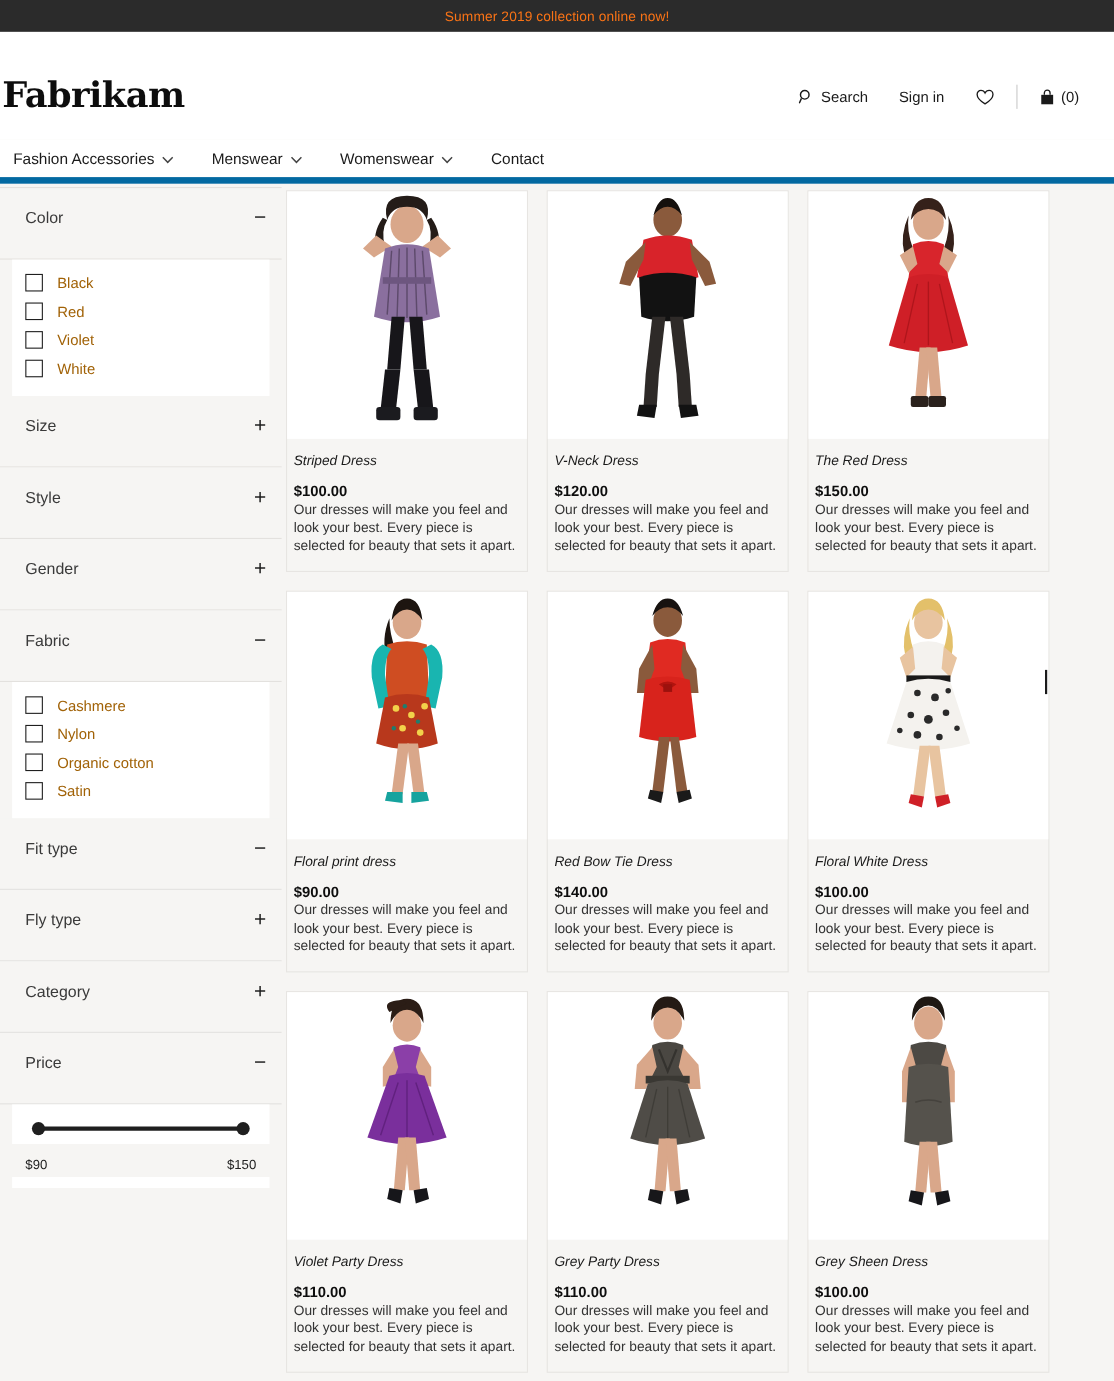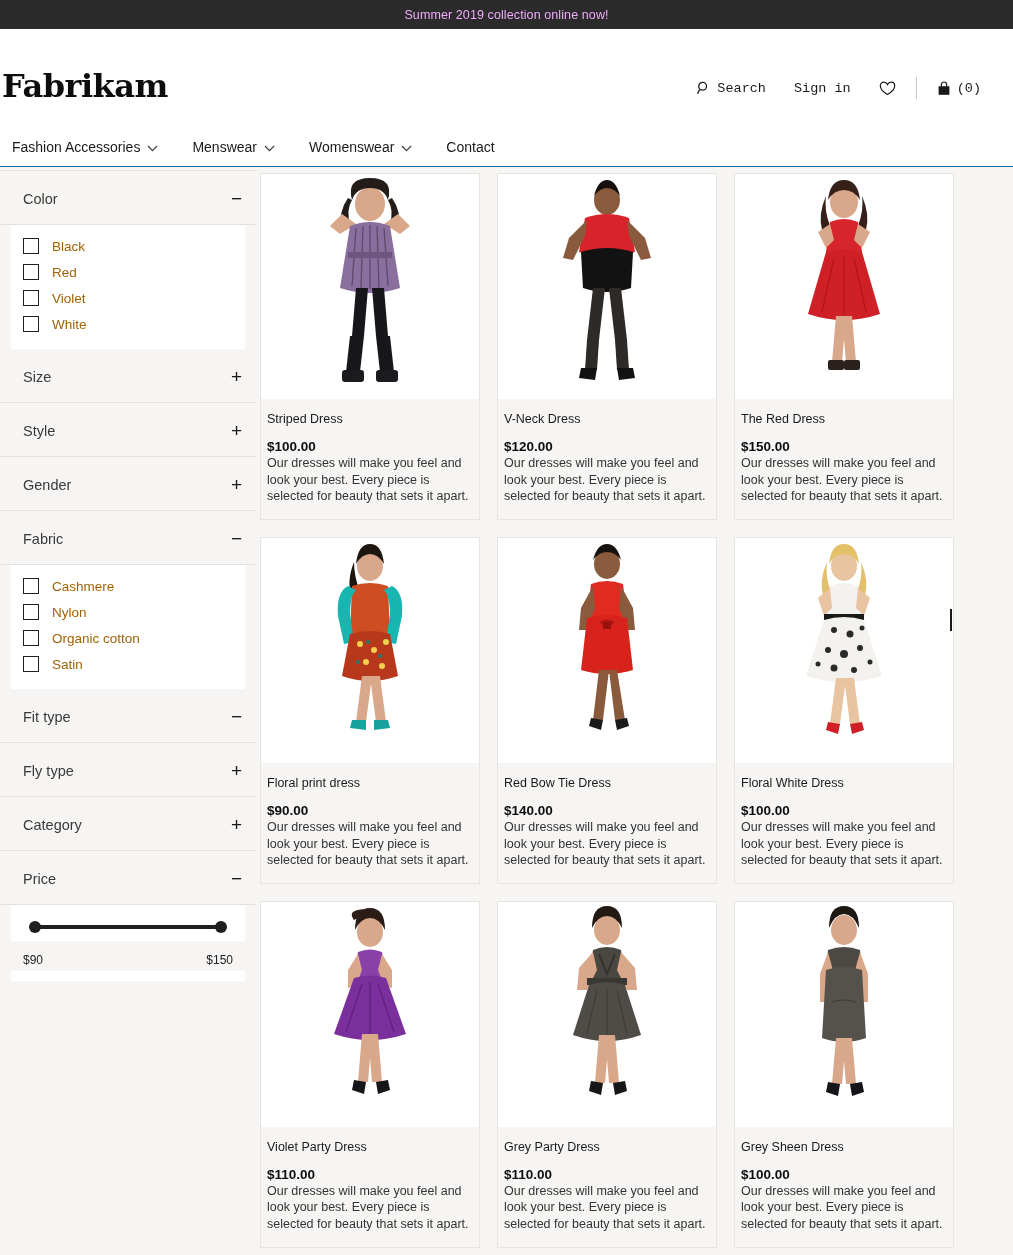--- a/index.html
+++ b/index.html
@@ -7,21 +7,21 @@
     width: 1013px; height: 1255px;
     background: #f6f5f3;
     font-family: "Liberation Sans", sans-serif;
     overflow: hidden;
   }
 
   
   .announce {
     height: 29px;
     background: #2b2b2b;
-    color: #f0abfc;
+    color: #f97316;
     font-size: 12.5px;
     display: flex; align-items: center; justify-content: center;
     letter-spacing: .1px;
   }
 
   
   .header {
     background: #ffffff;
     height: 98px;
     position: relative;
@@ -30,50 +30,50 @@
     position: absolute; left: 2px; top: 38px;
     font-family: "DejaVu Serif", serif;
     font-size: 32px; font-weight: 700;
     color: #0d0d0d; letter-spacing: -.5px;
   }
   .header-actions {
     position: absolute; right: 18px; top: 48px;
     display: flex; align-items: center; gap: 0;
     font-size: 13.5px; color: #1a1a1a;
   }
-  .hact { display: flex; align-items: center; gap: 6px; padding: 0 14px; cursor: pointer; font-family: Liberation Mono, monospace; }
+  .hact { display: flex; align-items: center; gap: 6px; padding: 0 14px; cursor: pointer; }
   .hact.search { padding-left: 0; }
   .hdiv { width: 1px; height: 22px; background: #c9c9c9; margin: 0 6px; }
   .icon-svg { display: block; }
 
   
   .nav {
     background: #ffffff;
     height: 40px;
     display: flex; align-items: center;
     padding-left: 12px;
     gap: 0;
-    border-bottom: 1px solid #0369a1;
+    border-bottom: 6px solid #0369a1;
   }
   .nav-item {
     display: flex; align-items: center; gap: 7px;
     font-size: 14px; color: #1a1a1a;
     padding: 0 16px 0 0; margin-right: 18px;
     cursor: pointer;
   }
 
   
   .page { display: flex; align-items: flex-start; }
 
   
   .sidebar { width: 256px; flex: 0 0 256px; padding-top: 3px; }
   .facet { background: #f6f5f3; }
   .facet-head {
     display: flex; align-items: center; justify-content: space-between;
-    padding: 18px 14px 16px 23px;
+    padding: 18px 14px 27px 23px;
     font-size: 14.5px; color: #3a3a3a;
     border-bottom: 1px solid #e3e1de;
     cursor: pointer;
   }
   .facet:first-child .facet-head { border-top: 1px solid #e3e1de; }
   .facet-sign { font-size: 19px; color: #1a1a1a; line-height: 1; font-weight: 400; }
   .facet-body { background: #ffffff; padding: 8px 0 12px 0; margin: 0 11px 0 11px; }
   .opt {
     display: flex; align-items: center; gap: 13px;
     padding: 5px 0 5px 12px; font-size: 13.5px; color: #a16207;
@@ -112,21 +112,21 @@
   }
   .card {
     width: 220px; background: #f6f5f3;
     border: 1px solid #e7e5e2;
     display: flex; flex-direction: column;
     cursor: pointer;
   }
   .card-img { height: 225px; background: #ffffff; display: flex; align-items: flex-end; justify-content: center; overflow: hidden; }
   .card-img svg { display: block; }
   .card-info { padding: 13px 6px 14px 6px; }
-  .p-name { font-size: 12.5px; color: #1a1a1a; margin-bottom: 13px; }
+  .p-name { font-size: 12.5px; color: #1a1a1a; margin-bottom: 13px; font-style: italic; }
   .p-price { font-size: 13.5px; font-weight: 700; color: #0d0d0d; margin-bottom: 1px; }
   .p-desc { font-size: 12.5px; color: #333; line-height: 1.33; }
 
   .caret-artifact {
     position: absolute; left: 950px; top: 609px;
     width: 2px; height: 22px; background: #1a1a1a;
   }
   .page-wrap { position: relative; }
 </style>
 </head>

